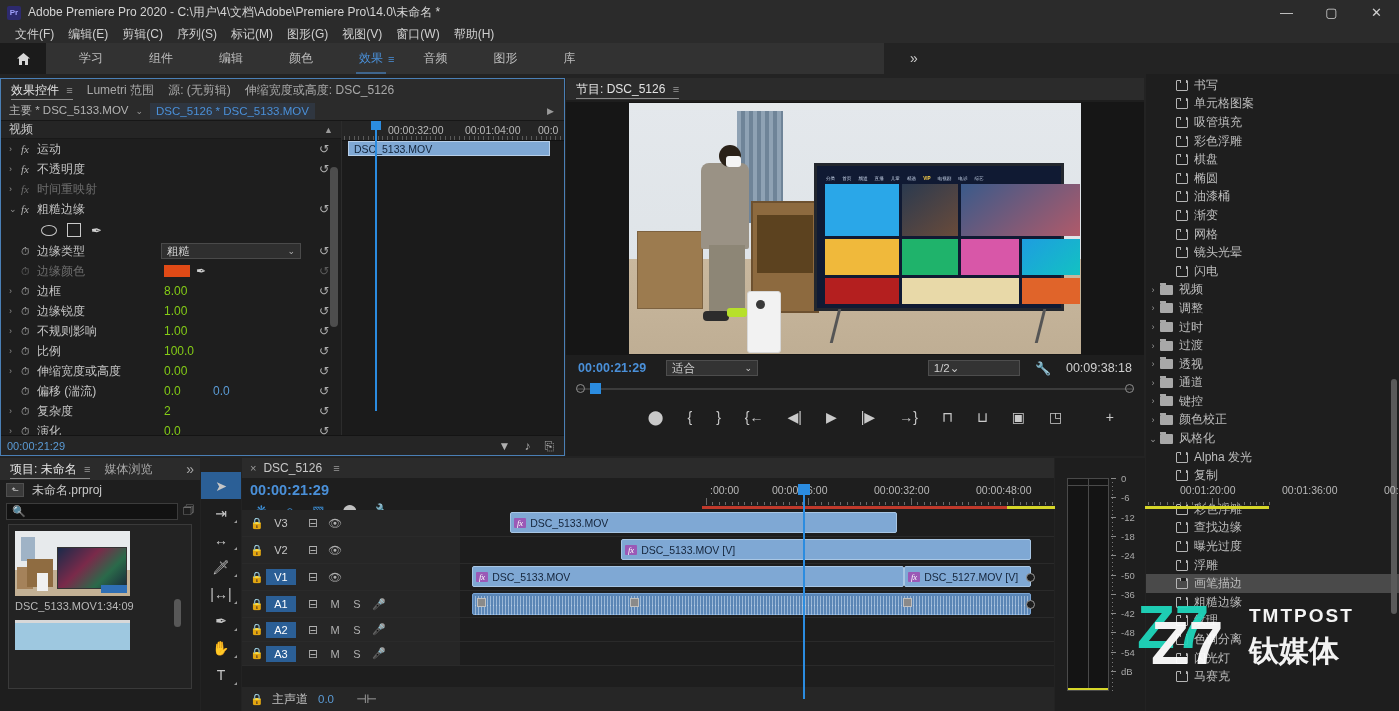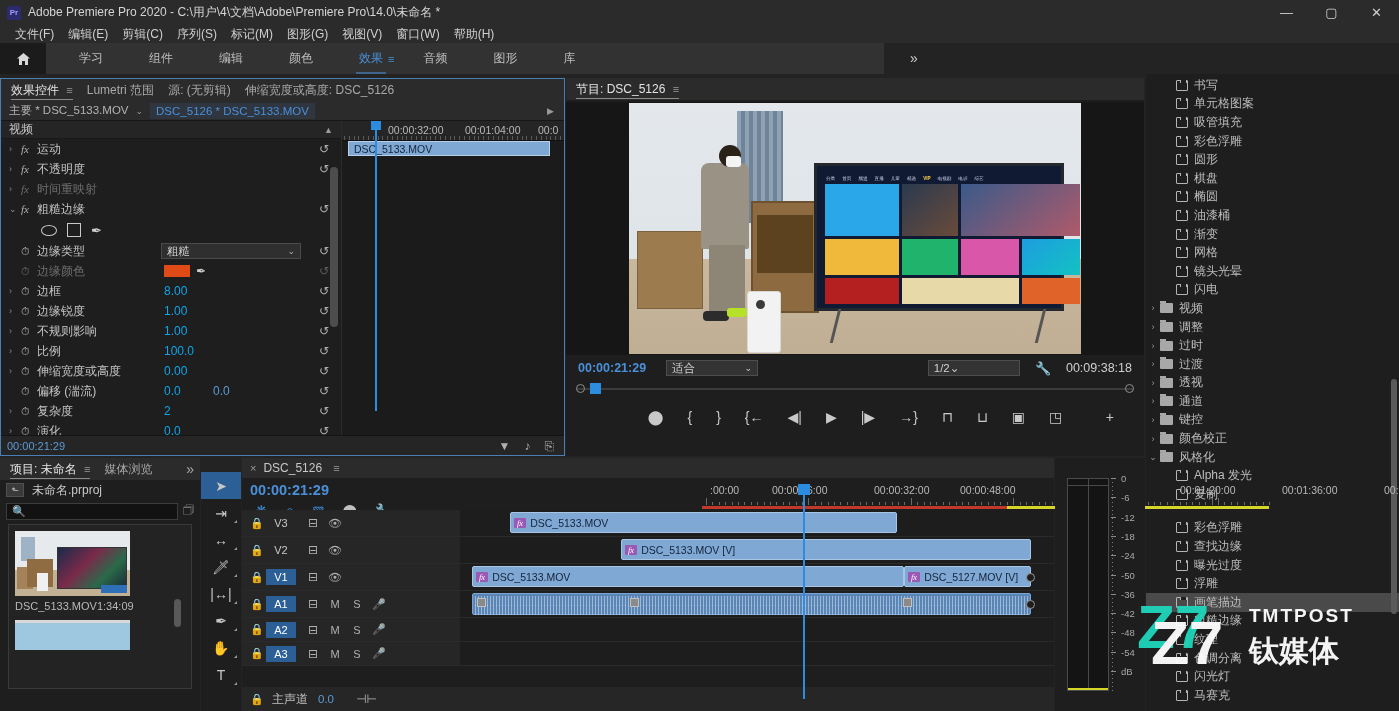--- a/index.html
+++ b/index.html
@@ -103,21 +103,21 @@
   .fx-row {
     height: 20px; display: flex; align-items: center; padding-left: 8px;
     font-size: 12px; position: relative;
   }
   .fx-row .tw { width: 12px; color: #8f8f8f; font-size: 9px; flex: 0 0 12px; }
   .fx-row .fxi { width: 16px; color: #b0b0b0; font-style: italic; font-size: 11px;
                  font-family: "Liberation Serif", serif; flex:0 0 16px;}
   .fx-row .stopw { width: 16px; color: #b4b4b4; font-size: 11px; flex: 0 0 16px; }
   .fx-row .lbl { color: #c4c4c4; white-space: nowrap; }
   .fx-row.dim .lbl, .fx-row.dim .fxi, .fx-row.dim .stopw { color: #6d6d6d; }
-  .fx-row .val { position: absolute; left: 163px; color: #0ea5e9; font-size: 12px; }
+  .fx-row .val { position: absolute; left: 163px; color: #84cc16; font-size: 12px; }
   .fx-row .val2 { position: absolute; left: 212px; color: #5b9bd5; font-size: 12px; }
   .fx-reset { position: absolute; right: 12px; color: #b0b0b0; font-size: 12px; }
   .fx-reset.dim { color: #5c5c5c; }
 
   .shape-row { height: 22px; display:flex; align-items:center; padding-left: 40px; gap: 10px;}
   .sh-ellipse { width:16px; height:11px; border:1.6px solid #c9c9c9; border-radius:50%;}
   .sh-rect { width:14px; height:14px; border:1.6px solid #c9c9c9;}
   .sh-pen { color:#d0d0d0; font-size: 13px; }
 
   .select-box {
@@ -708,24 +708,20 @@
         <div class="eff-row" style="padding-left: 30px;">
           <span class="eff-ico"></span>
           <span>吸管填充</span>
         </div>
         <div class="eff-row" style="padding-left: 30px;">
           <span class="eff-ico"></span>
           <span>彩色浮雕</span>
         </div>
         <div class="eff-row" style="padding-left: 30px;">
           <span class="eff-ico"></span>
-          <span>圆形</span>
-        </div>
-        <div class="eff-row" style="padding-left: 30px;">
-          <span class="eff-ico"></span>
           <span>棋盘</span>
         </div>
         <div class="eff-row" style="padding-left: 30px;">
           <span class="eff-ico"></span>
           <span>椭圆</span>
         </div>
         <div class="eff-row" style="padding-left: 30px;">
           <span class="eff-ico"></span>
           <span>油漆桶</span>
         </div>
@@ -929,21 +925,21 @@
         <span class="blue">▧</span>
         <span>⬤</span>
         <span>🔧</span>
       </div>
     </div>
 
     <div class="tl-ruler">
       <span class="tc" style="left:8px">:00:00</span>
       <span class="tc" style="left:70px">00:00:16:00</span>
       <span class="tc" style="left:172px">00:00:32:00</span>
-      <span class="tc" style="left:258px">00:00:48:00</span>
+      <span class="tc" style="left:274px">00:00:48:00</span>
       <span class="tc" style="left:376px">00:01:04:00</span>
       <span class="tc" style="left:478px">00:01:20:00</span>
       <span class="tc" style="left:580px">00:01:36:00</span>
       <span class="tc" style="left:682px">00:01:52:00</span>
 
       <div class="tl-ticks" id="tlTicks">
           <i style="left: 4px; height: 7px;"></i>
           <i style="left: 10.4px; height: 3px;"></i>
           <i style="left: 16.8px; height: 3px;"></i>
           <i style="left: 23.2px; height: 3px;"></i>

